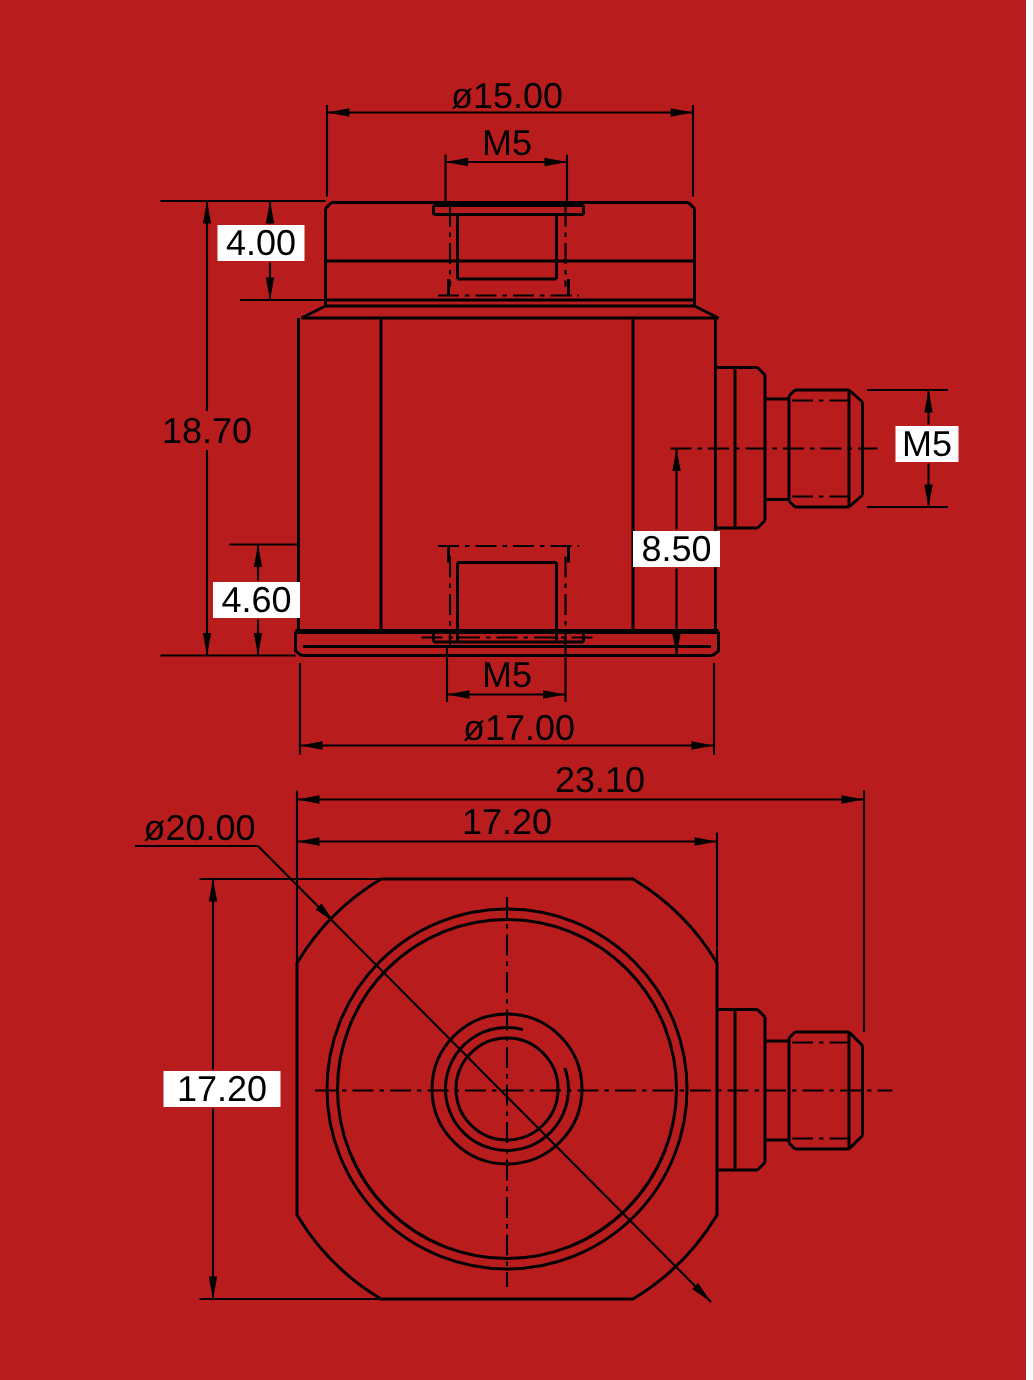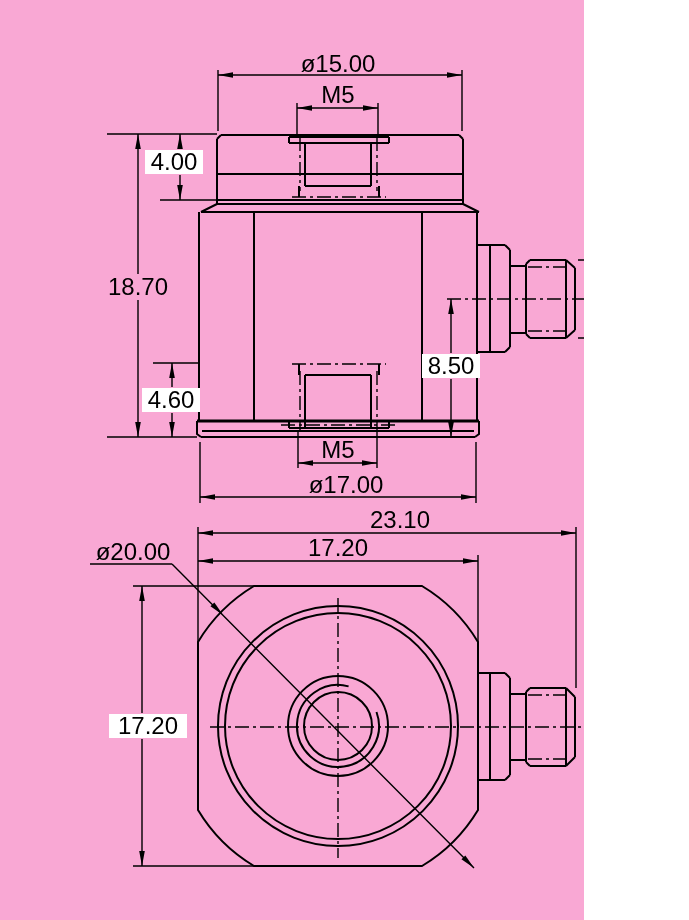--- a/index.html
+++ b/index.html
@@ -1,16 +1,16 @@
 <!DOCTYPE html>
 <html><head>
 <meta charset="utf-8">
 <style>
   html,body{margin:0;padding:0;background:#ffffff;}
-  .stage{width:584px;height:920px;position:relative;background:#f9a8d4;overflow:hidden;}
+  .stage{width:684px;height:920px;position:relative;background:#b91c1c;overflow:hidden;}
   svg{display:block;}
   .ln{stroke:#000;stroke-width:2;fill:none;stroke-linecap:butt;}
   .thk{stroke:#000;stroke-width:3.2;fill:none;}
   .thin{stroke:#000;stroke-width:1.4;fill:none;}
   .cl{stroke:#000;stroke-width:1.4;fill:none;stroke-dasharray:14 4 3 4;}
   .arrow{fill:#000;stroke:none;}
   .dimtext{font-family:"Liberation Sans","DejaVu Sans",sans-serif;font-size:24px;fill:#000;text-anchor:middle;}
   .txtbg{fill:#ffffff;stroke:none;}
 </style>
 </head>

